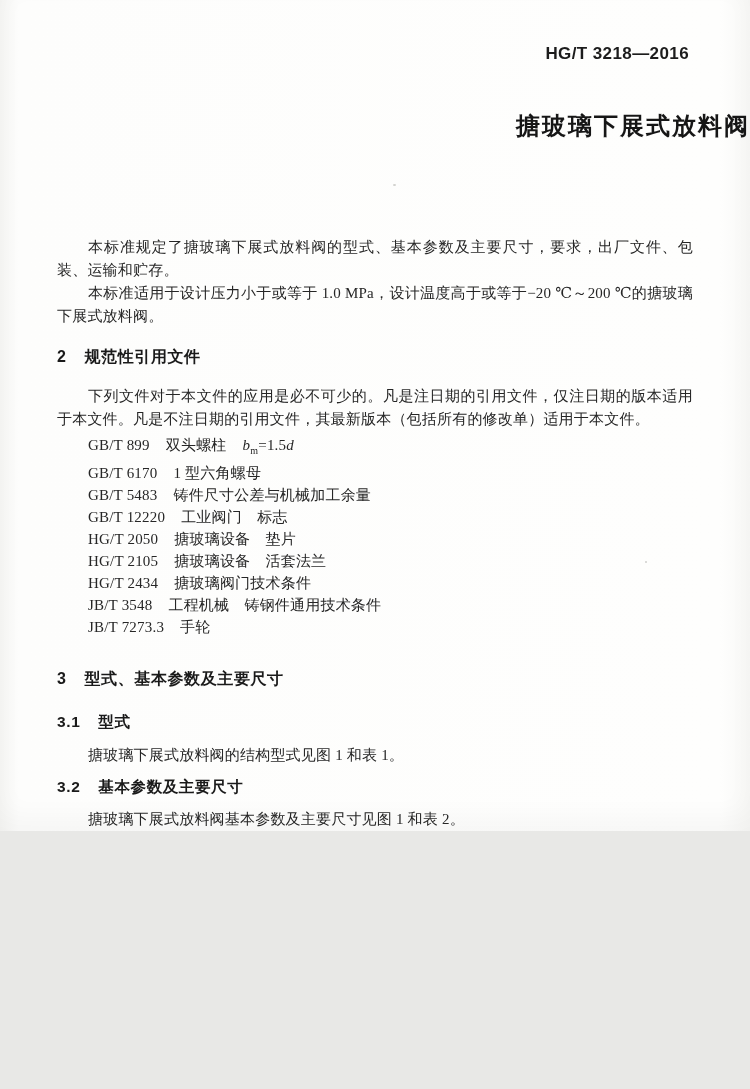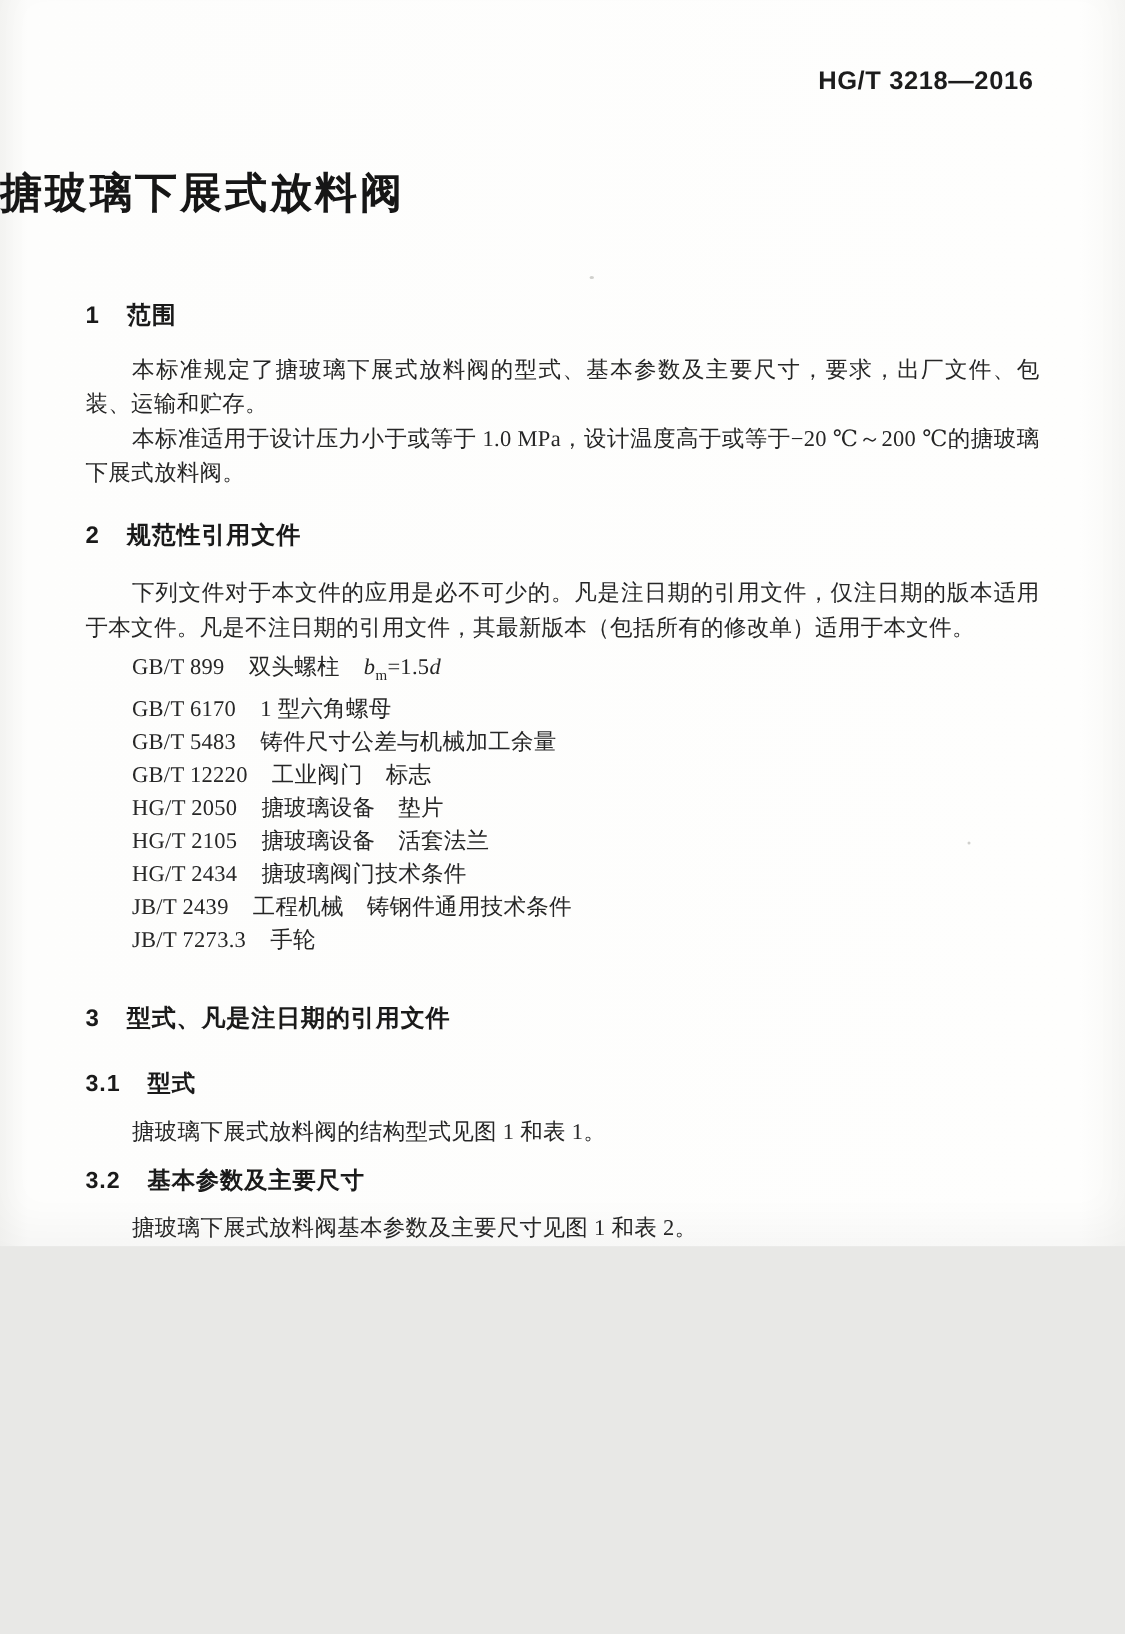--- a/index.html
+++ b/index.html
@@ -13,23 +13,23 @@
     overflow:hidden;
     box-shadow:inset 0 -14px 26px rgba(0,0,0,0.03);
   }
   .doc-number{
     position:absolute;top:44px;right:61px;
     font-family:"Liberation Sans","DejaVu Sans",sans-serif;
     font-weight:700;font-size:17px;letter-spacing:0.4px;color:#1c1c1c;
   }
   .doc-title{
     position:absolute;top:110px;left:0;width:100%;
-    text-align:left;margin:0;
+    text-align:right;margin:0;
     font-family:"Liberation Sans","DejaVu Sans",sans-serif;
-    font-weight:700;font-size:28px;letter-spacing:2px;color:#161616;
+    font-weight:700;font-size:24px;letter-spacing:2px;color:#161616;
   }
   .h-sec,.h-sub{
     position:absolute;left:57px;right:57px;
     font-family:"Liberation Sans","DejaVu Sans",sans-serif;
     font-weight:700;color:#1a1a1a;white-space:nowrap;
   }
   .h-sec{font-size:16px;letter-spacing:0.6px;}
   .h-sub{font-size:15.5px;letter-spacing:0.6px;}
   .h-num{margin-right:18px;}
   .h-num-sub{text-align:right;}
@@ -57,23 +57,20 @@
 </style>
 </head>
 <body>
 
 <div class="page">
 
   <div class="doc-number">HG/T 3218—2016</div>
 
   <h1 class="doc-title">搪玻璃下展式放料阀</h1>
 
-  <div class="h-sec" style="top:200px">
-    <span class="h-num">1</span><span class="h-text">范围</span>
-  </div>
 
   <div class="body-block" style="top:236px">
     <p class="para">本标准规定了搪玻璃下展式放料阀的型式、基本参数及主要尺寸，要求，出厂文件、包装、运输和贮存。</p>
     <p class="para">本标准适用于设计压力小于或等于 1.0 MPa，设计温度高于或等于−20 ℃～200 ℃的搪玻璃下展式放料阀。</p>
   </div>
 
   <div class="h-sec" style="top:347px">
     <span class="h-num">2</span><span class="h-text">规范性引用文件</span>
   </div>
 
@@ -95,29 +92,29 @@
     <div class="ref-line">
       <span class="ref-code">HG/T 2050</span><span class="ref-title">搪玻璃设备　垫片</span>
     </div>
     <div class="ref-line">
       <span class="ref-code">HG/T 2105</span><span class="ref-title">搪玻璃设备　活套法兰</span>
     </div>
     <div class="ref-line">
       <span class="ref-code">HG/T 2434</span><span class="ref-title">搪玻璃阀门技术条件</span>
     </div>
     <div class="ref-line">
-      <span class="ref-code">JB/T 2439</span><span class="ref-title">工程机械　铸钢件通用技术条件</span>
+      <span class="ref-code">JB/T 3548</span><span class="ref-title">工程机械　铸钢件通用技术条件</span>
     </div>
     <div class="ref-line">
       <span class="ref-code">JB/T 7273.3</span><span class="ref-title">手轮</span>
     </div>
   </div>
 
   <div class="h-sec" style="top:669px">
-    <span class="h-num">3</span><span class="h-text">型式、凡是注日期的引用文件</span>
+    <span class="h-num">3</span><span class="h-text">型式、基本参数及主要尺寸</span>
   </div>
 
   <div class="h-sub" style="top:712px">
     <span class="h-num h-num-sub">3.1</span><span class="h-text">型式</span>
   </div>
 
   <p class="para para-abs" style="top:744px">搪玻璃下展式放料阀的结构型式见图 1 和表 1。</p>
 
   <div class="h-sub" style="top:777px">
     <span class="h-num h-num-sub">3.2</span><span class="h-text">基本参数及主要尺寸</span>

